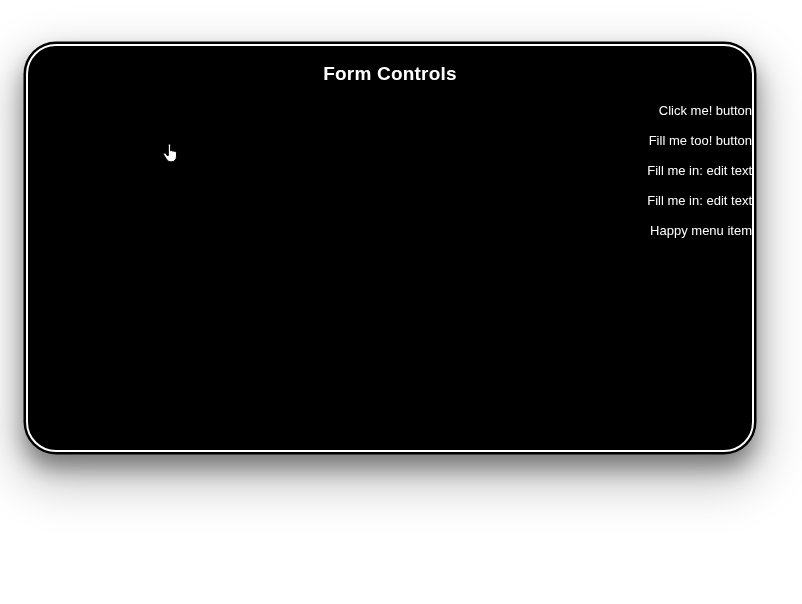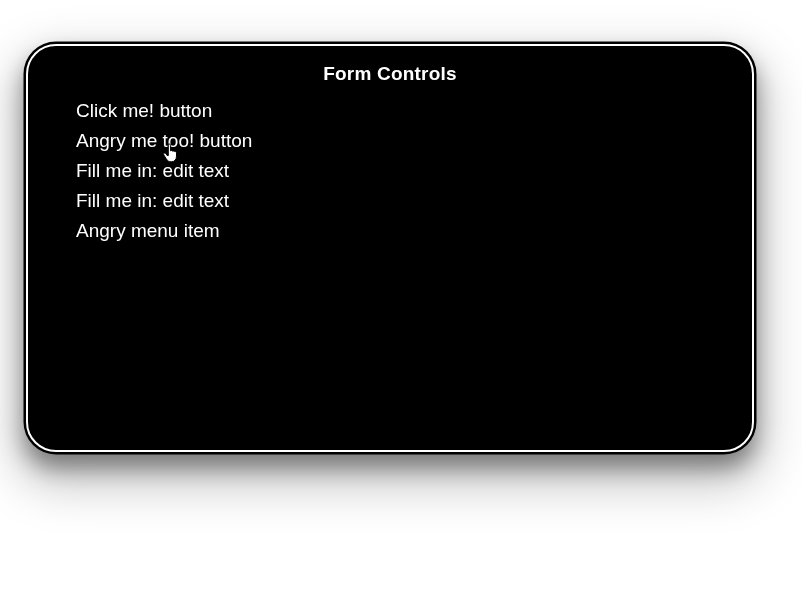--- a/index.html
+++ b/index.html
@@ -39,25 +39,26 @@
     font-size: 19px;
     font-weight: bold;
     letter-spacing: 0.2px;
   }
   .control-list {
     margin-top: 10px;
   }
   .control-row {
     height: 30px;
     line-height: 30px;
-    padding-left: 48px;
+    padding-left: 30px;
     color: var(--text, #ffffff);
-    font-size: 19px;
+    font-size: 13px;
     white-space: nowrap;
     cursor: default;
+    text-align: right;
   }
   .cursor-overlay {
     position: absolute;
     left: 162px;
     top: 143px;
     width: 16px;
     height: 20px;
     pointer-events: none;
   }
   .cursor-overlay svg {
@@ -67,24 +68,24 @@
   }
 </style>
 </head>
 <body>
 
 <div class="panel">
   <div class="panel-title">Form Controls</div>
 
   <div class="control-list">
     <div class="control-row">Click me! button</div>
-    <div class="control-row">Angry me too! button</div>
+    <div class="control-row">Fill me too! button</div>
     <div class="control-row">Fill me in: edit text</div>
     <div class="control-row">Fill me in: edit text</div>
-    <div class="control-row">Angry menu item</div>
+    <div class="control-row">Happy menu item</div>
   </div>
 </div>
 
 <span class="cursor-overlay">
   <svg viewBox="0 0 16 20" xmlns="http://www.w3.org/2000/svg">
     <path d="M6.3 12.6 L6.3 2.3 C6.3 0.6 8.6 0.6 8.6 2.3 L8.6 7.9
              C9.2 7.3 10.3 7.4 10.6 8.2
              C11 7.7 12.1 7.8 12.4 8.6
              C12.8 8.2 13.8 8.3 14.2 9.0
              C14.4 9.3 14.5 9.6 14.5 9.9

